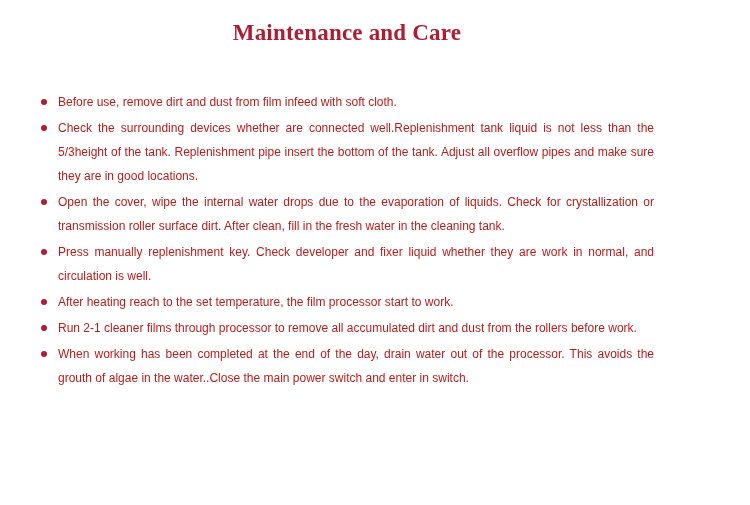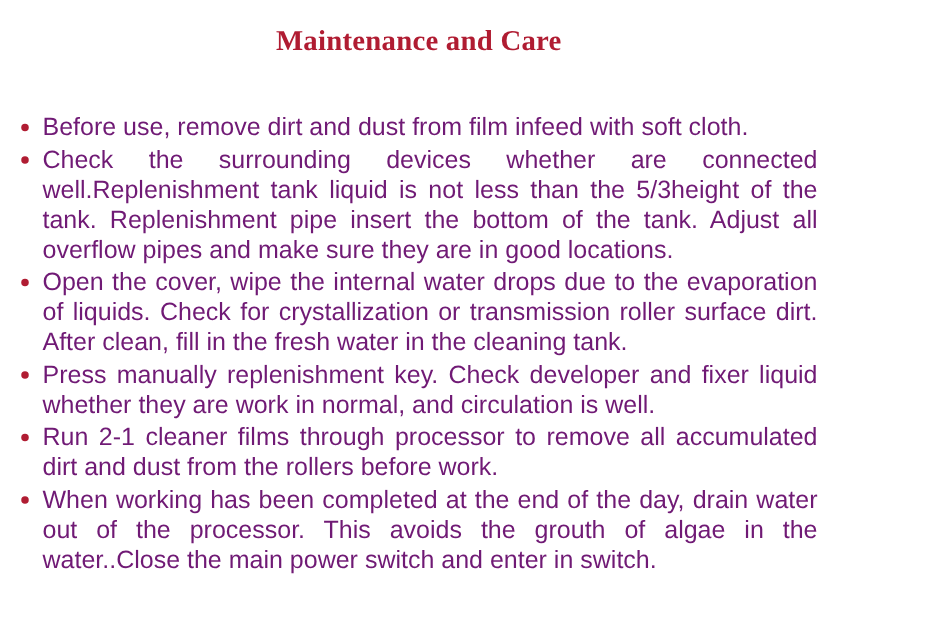--- a/index.html
+++ b/index.html
@@ -12,20 +12,21 @@
     background: #ffffff;
     font-family: "Liberation Sans", sans-serif;
     color: #231f20;
     overflow: hidden;
   }
   .page {
     position: relative;
     width: 670px;
     height: 505px;
     box-sizing: border-box;
+    padding-left: 24px;
   }
   .doc-title {
     text-align: center;
     color: #b01c32;
     font-size: 23px;
     font-weight: bold;
     letter-spacing: 0.2px;
     margin: 0;
     padding-top: 20px;
     font-family: "Liberation Serif", serif;
@@ -36,25 +37,25 @@
   }
   ul.bullet-list {
     list-style: none;
     margin: 0;
     padding: 0;
   }
   ul.bullet-list li {
     position: relative;
     padding-left: 20px;
     margin-bottom: 2px;
-    font-size: 20px;
+    font-size: 12px;
     line-height: 24px;
     text-align: justify;
     text-justify: inter-word;
-    color: #701a75;
+    color: #b91c1c;
   }
   ul.bullet-list li .bullet {
     position: absolute;
     left: 3px;
     top: 9px;
     width: 6px;
     height: 6px;
     border-radius: 50%;
     background: #b01c32;
     display: block;
@@ -83,20 +84,24 @@
       <li>
         <span class="bullet"></span>
         <span class="txt">Open the cover, wipe the internal water drops due to the evaporation of liquids. Check for crystallization or transmission roller surface dirt. After clean, fill in the fresh water in the cleaning tank.</span>
       </li>
       <li>
         <span class="bullet"></span>
         <span class="txt">Press manually replenishment key. Check developer and fixer liquid whether they are work in normal, and circulation is well.</span>
       </li>
       <li>
         <span class="bullet"></span>
+        <span class="txt">After heating reach to the set temperature, the film processor start to work.</span>
+      </li>
+      <li>
+        <span class="bullet"></span>
         <span class="txt">Run 2-1 cleaner films through processor to remove all accumulated dirt and dust from the rollers before work.</span>
       </li>
       <li>
         <span class="bullet"></span>
         <span class="txt">When working has been completed at the end of the day, drain water out of the processor. This avoids the grouth of algae in the water..Close the main power switch and enter in switch.</span>
       </li>
     </ul>
   </div>
 
 </div>

